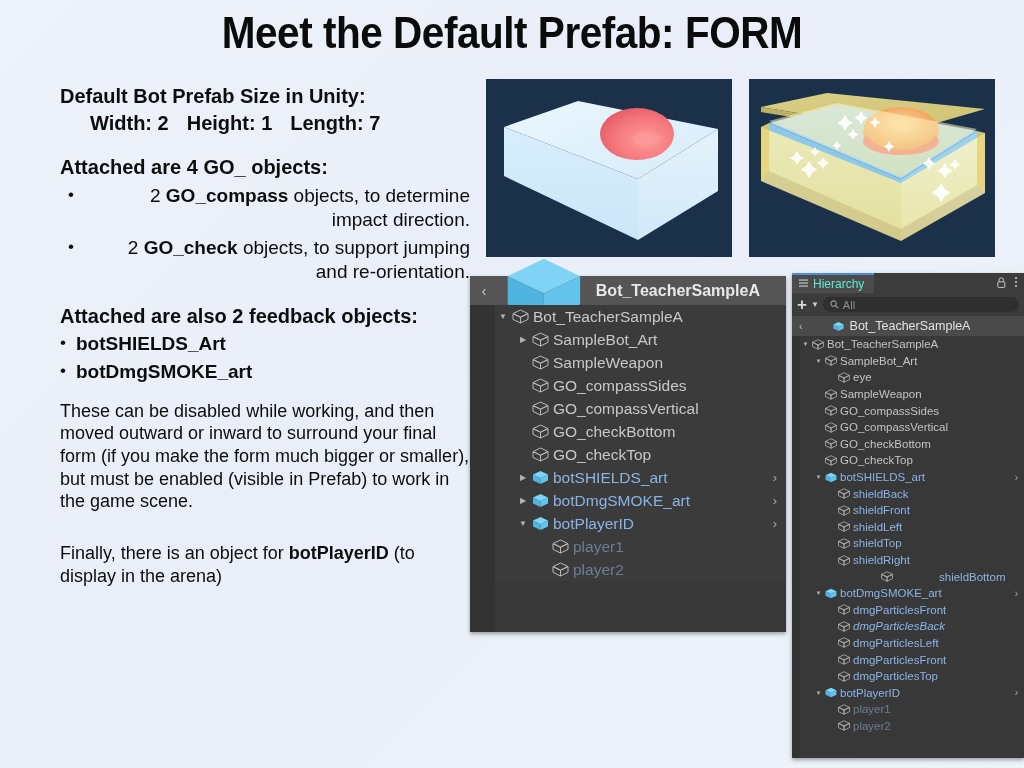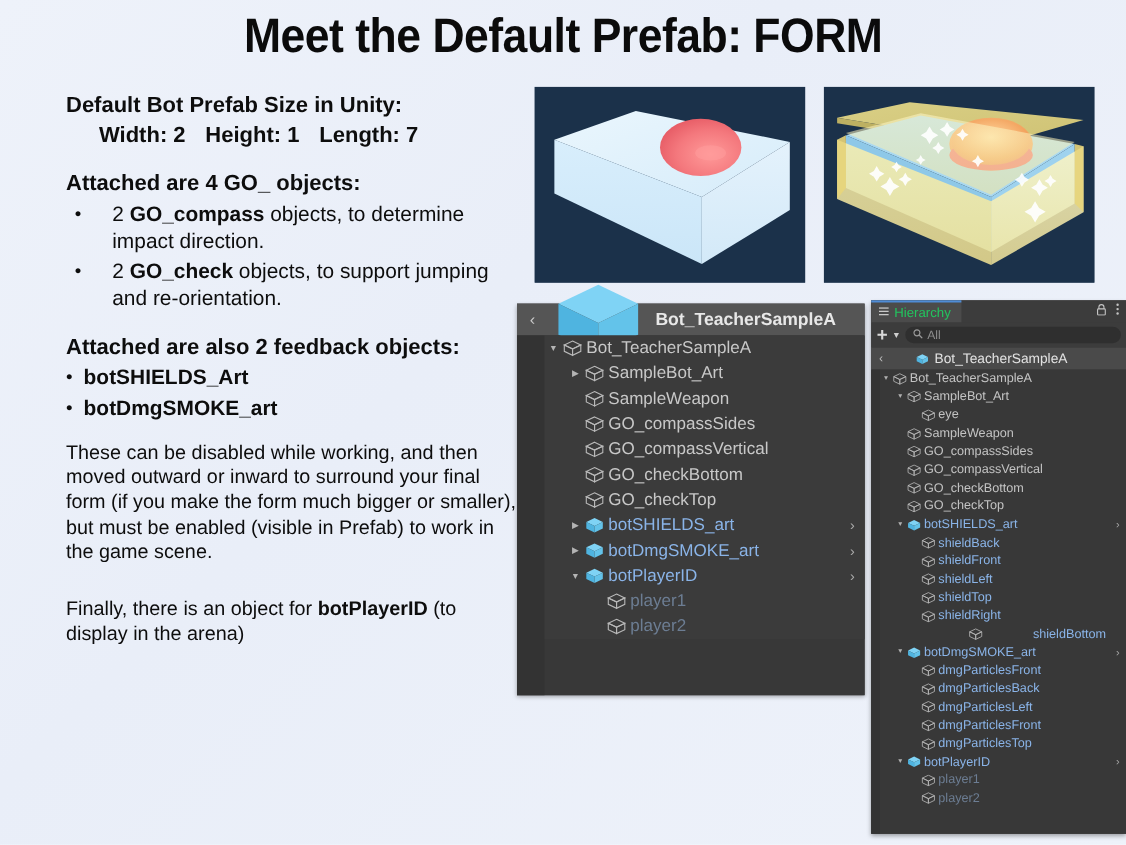--- a/index.html
+++ b/index.html
@@ -61,21 +61,21 @@
   }
   .bullet-row .dot {
     width: 16px;
     flex: 0 0 16px;
     text-align: left;
     font-size: 17px;
     line-height: 1.35;
   }
   .bullet-row .btext { flex: 1; }
   .bullet-row.indented .dot { margin-left: 8px; }
-  .bullet-row.indented .btext { margin-left: 18px; }
+  .bullet-row.indented .btext { margin-left: 18px; text-align: right; }
   .bold { font-weight: bold; }
 
   .para {
     font-size: 18px;
     line-height: 1.26;
     margin-top: 16px;
   }
 
   
   .render {
@@ -179,21 +179,21 @@
     align-items: center;
     position: relative;
   }
   #hierarchy-panel .h-tab {
     background: #4b4b4b;
     height: 20px;
     display: flex;
     align-items: center;
     gap: 5px;
     padding: 0 10px 0 7px;
-    color: #22c55e;
+    color: #5eead4;
     font-size: 12px;
     border-top: 2px solid #4f8cd6;
     box-sizing: border-box;
   }
   #hierarchy-panel .h-tabicons {
     position: absolute;
     right: 6px;
     display: flex;
     align-items: center;
     gap: 8px;
@@ -819,21 +819,21 @@
           <span class="tw"></span>
           <span class="cube">
             <svg viewBox="0 0 19 15">
               <polygon points="9.5,1 17,4.6 9.5,8.2 2,4.6" fill="none" stroke="#b9b9b9" stroke-width="1"></polygon>
               <polygon points="2,4.6 9.5,8.2 9.5,14 2,10.4" fill="none" stroke="#b9b9b9" stroke-width="1"></polygon>
               <polygon points="9.5,8.2 17,4.6 17,10.4 9.5,14" fill="none" stroke="#b9b9b9" stroke-width="1"></polygon>
             </svg>
           </span>
           <span class="lbl">dmgParticlesFront</span>
         </div>
-        <div class="hrow prefab" style="padding-left: 26px;">
+        <div class="hrow prefab" style="padding-left: 26px; font-style: italic;">
           <span class="tw"></span>
           <span class="cube">
             <svg viewBox="0 0 19 15">
               <polygon points="9.5,1 17,4.6 9.5,8.2 2,4.6" fill="none" stroke="#b9b9b9" stroke-width="1"></polygon>
               <polygon points="2,4.6 9.5,8.2 9.5,14 2,10.4" fill="none" stroke="#b9b9b9" stroke-width="1"></polygon>
               <polygon points="9.5,8.2 17,4.6 17,10.4 9.5,14" fill="none" stroke="#b9b9b9" stroke-width="1"></polygon>
             </svg>
           </span>
           <span class="lbl">dmgParticlesBack</span>
         </div>

